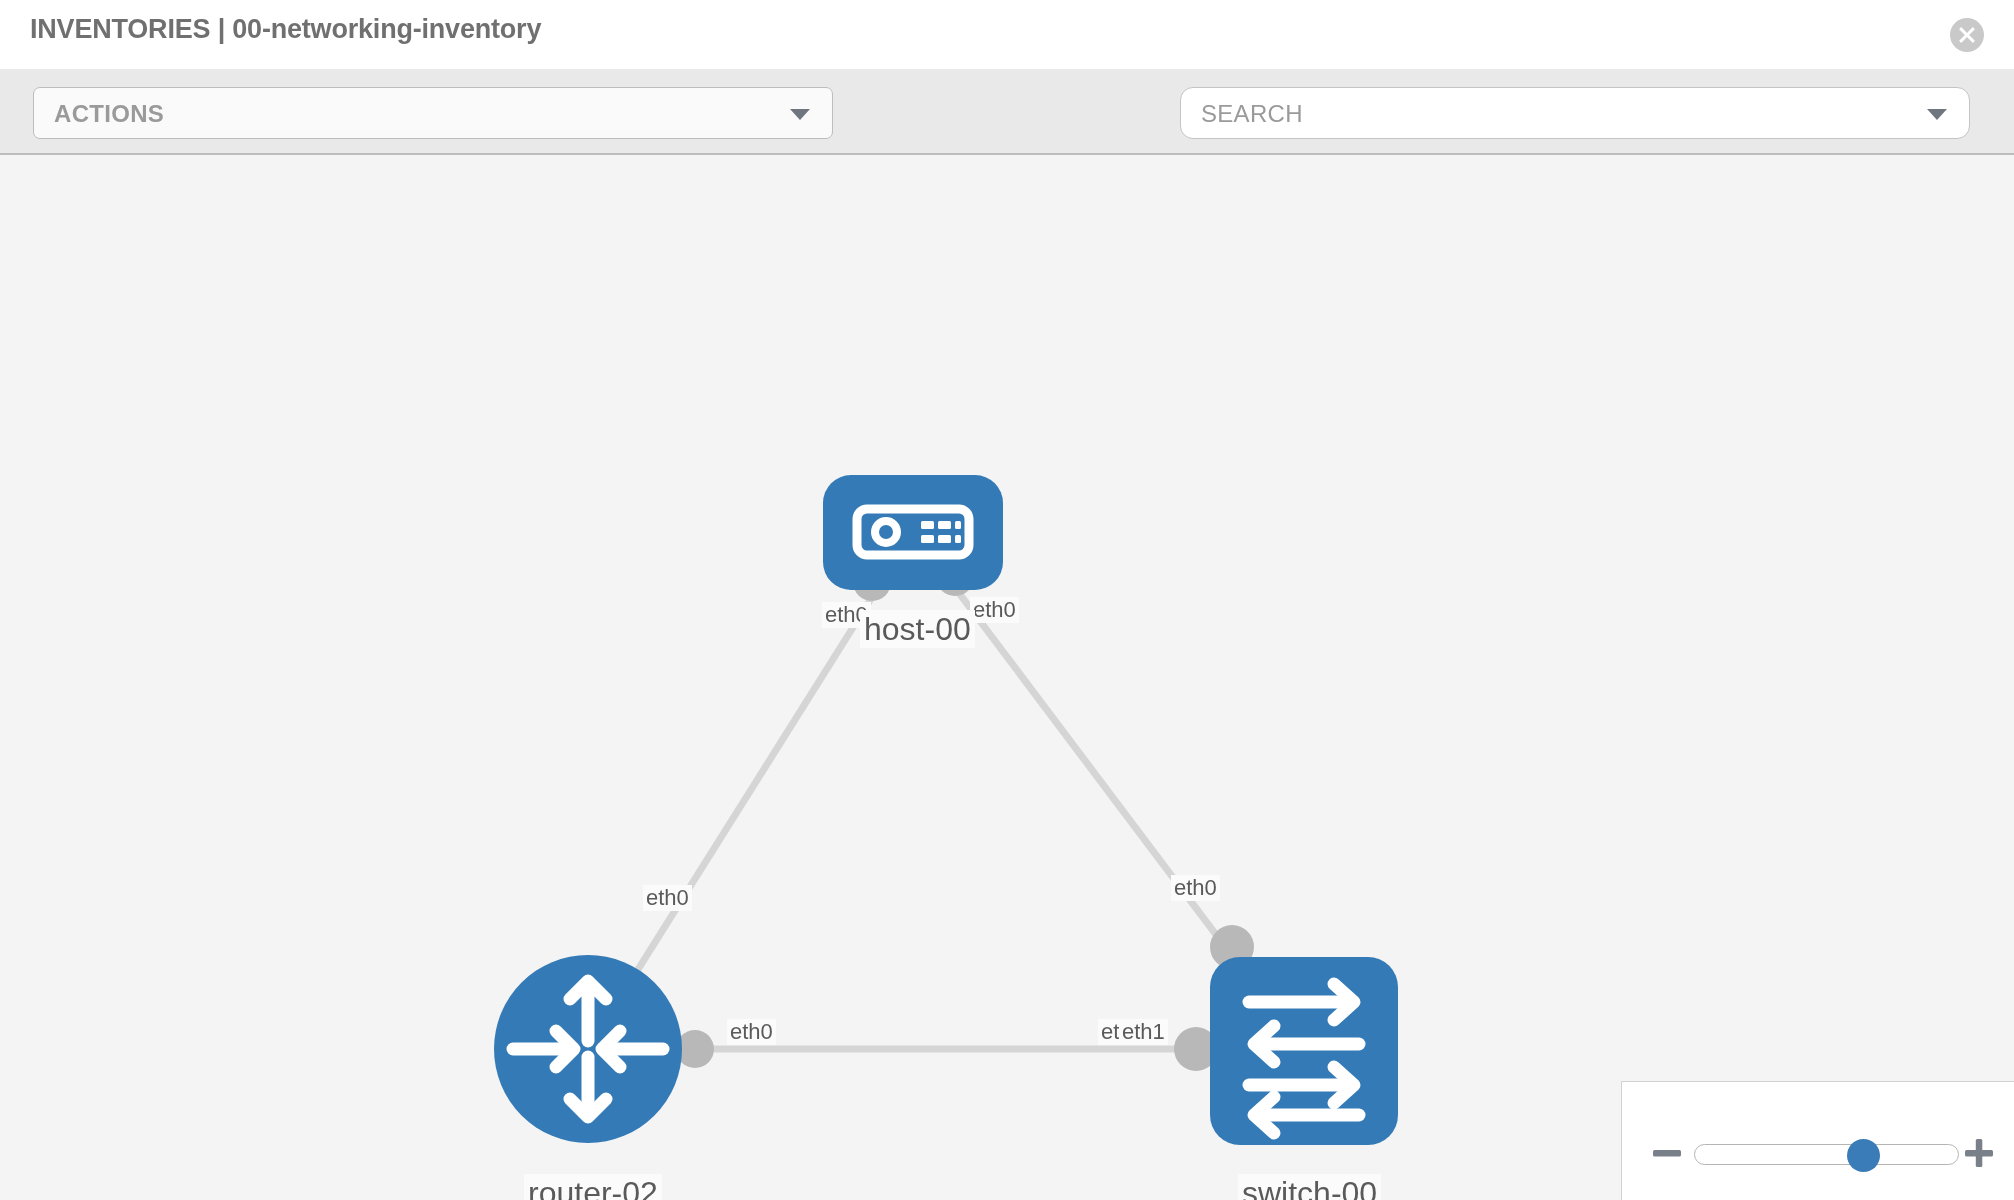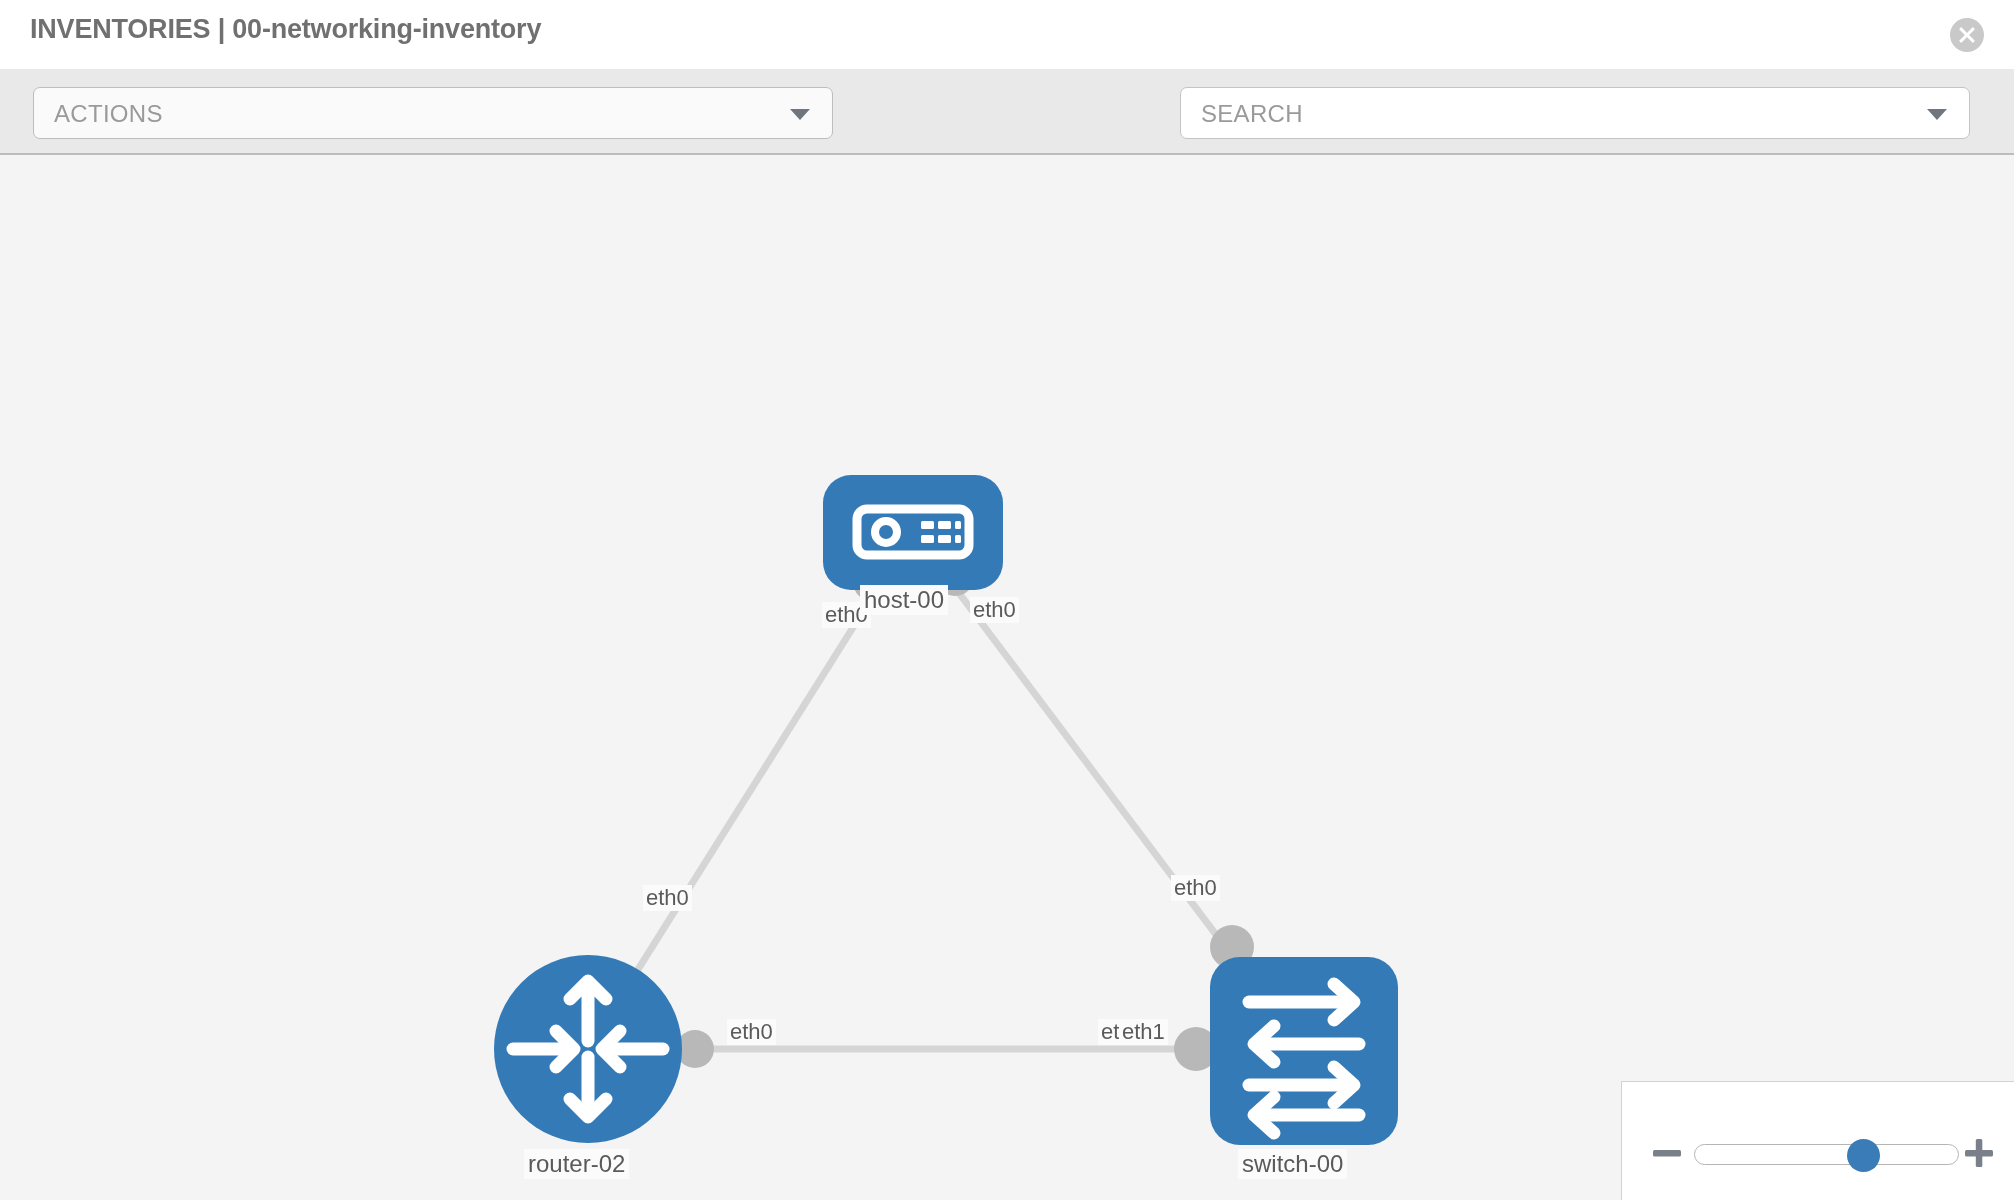--- a/index.html
+++ b/index.html
@@ -63,20 +63,21 @@
   .actions-select {
     position: absolute;
     left: 33px;
     top: 18px;
     width: 800px;
     height: 52px;
     background: #fafafa;
     border: 1px solid #bdbdbd;
     border-radius: 7px;
     cursor: pointer;
+    font-weight: bold;
   }
   .actions-label {
     position: absolute;
     left: 20px;
     top: 12px;
     font-size: 24px;
     color: #9a9a9a;
     font-stretch: condensed;
     letter-spacing: 0.3px;
   }
@@ -101,21 +102,21 @@
   .tool-key    { left: 1105px; }
 
   .search-box {
     position: absolute;
     left: 1180px;
     top: 18px;
     width: 790px;
     height: 52px;
     background: #ffffff;
     border: 1px solid #c4c4c4;
-    border-radius: 7px;
+    border-radius: 13px;
     cursor: text;
   }
   .search-label {
     position: absolute;
     left: 20px;
     top: 12px;
     font-size: 24px;
     color: #9a9a9a;
     font-stretch: condensed;
     letter-spacing: 0.3px;
@@ -133,21 +134,21 @@
   .canvas svg { position: absolute; top: 0; left: 0; }
 
   
   .graph-text {
     position: absolute;
     background: #fbfbfb;
     color: #5a5a5a;
     white-space: nowrap;
     line-height: 1;
   }
-  .node-name { font-size: 24px; padding: 3px 4px; }
+  .node-name { font-size: 32px; padding: 3px 4px; margin-top: 25px; }
   .port-name { font-size: 22px; padding: 2px 3px; }
 
   
   .zoom-panel {
     position: absolute;
     left: 1621px;
     top: 1081px;
     width: 393px;
     height: 119px;
     background: #ffffff;

